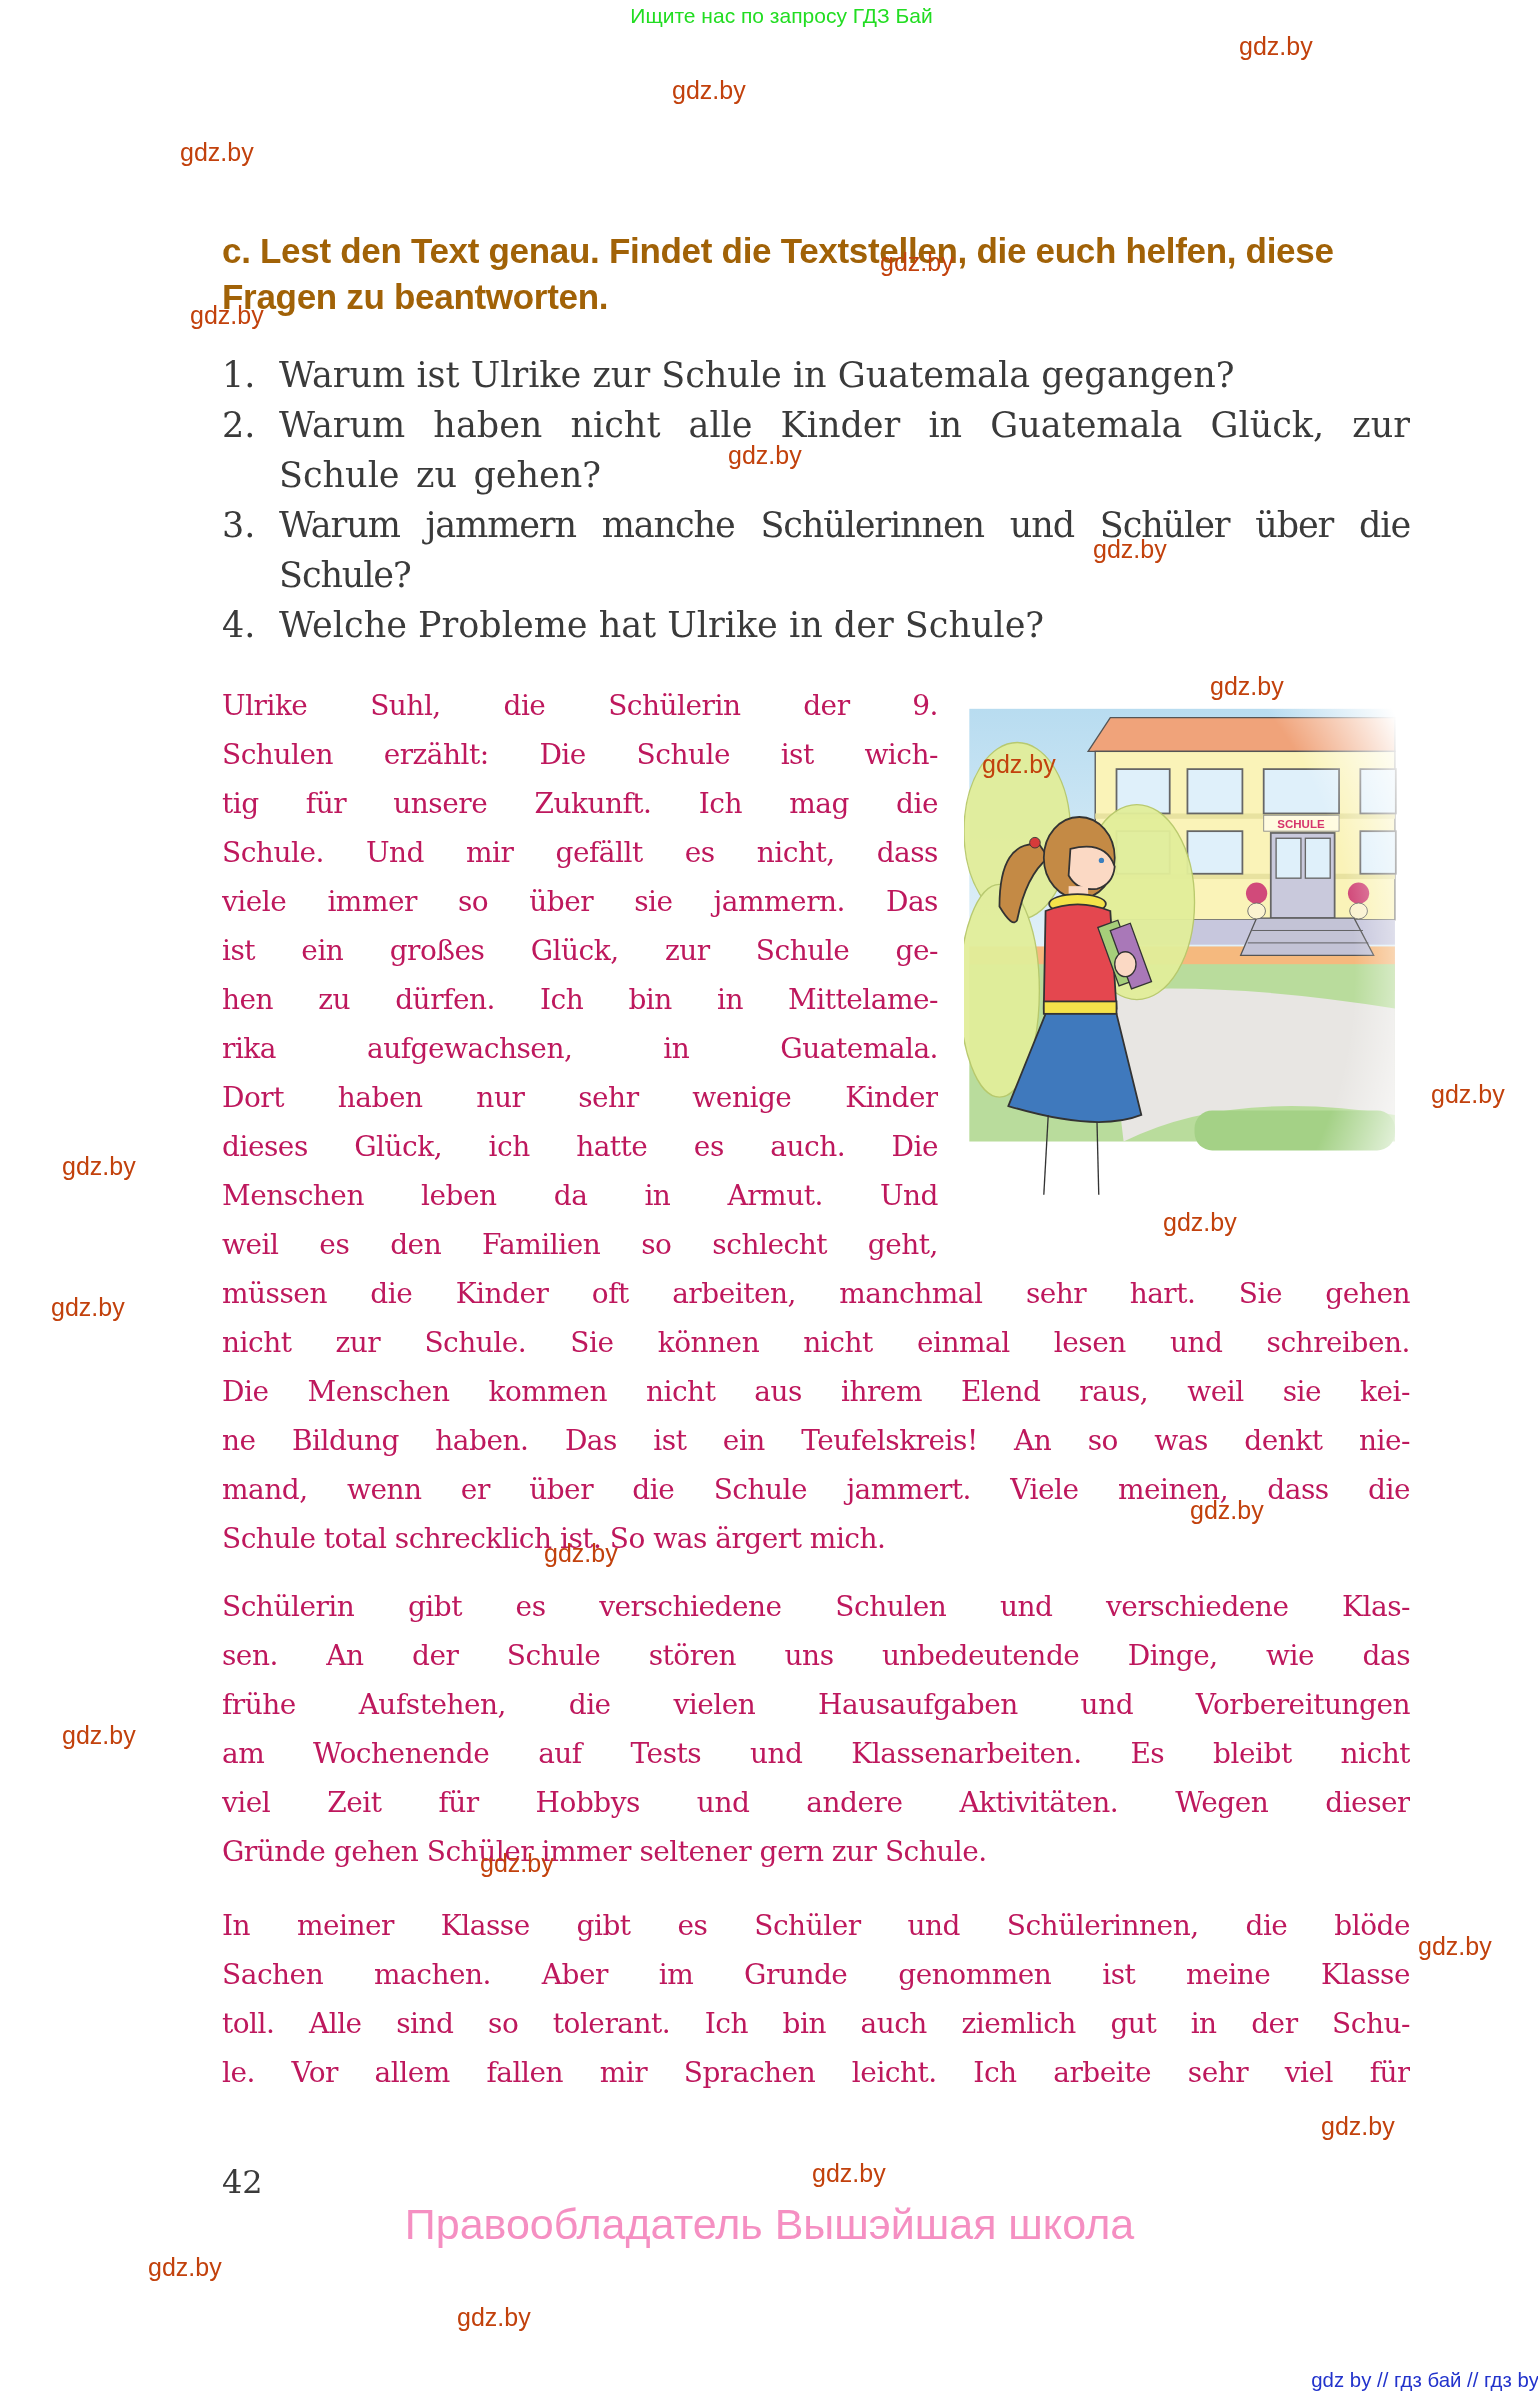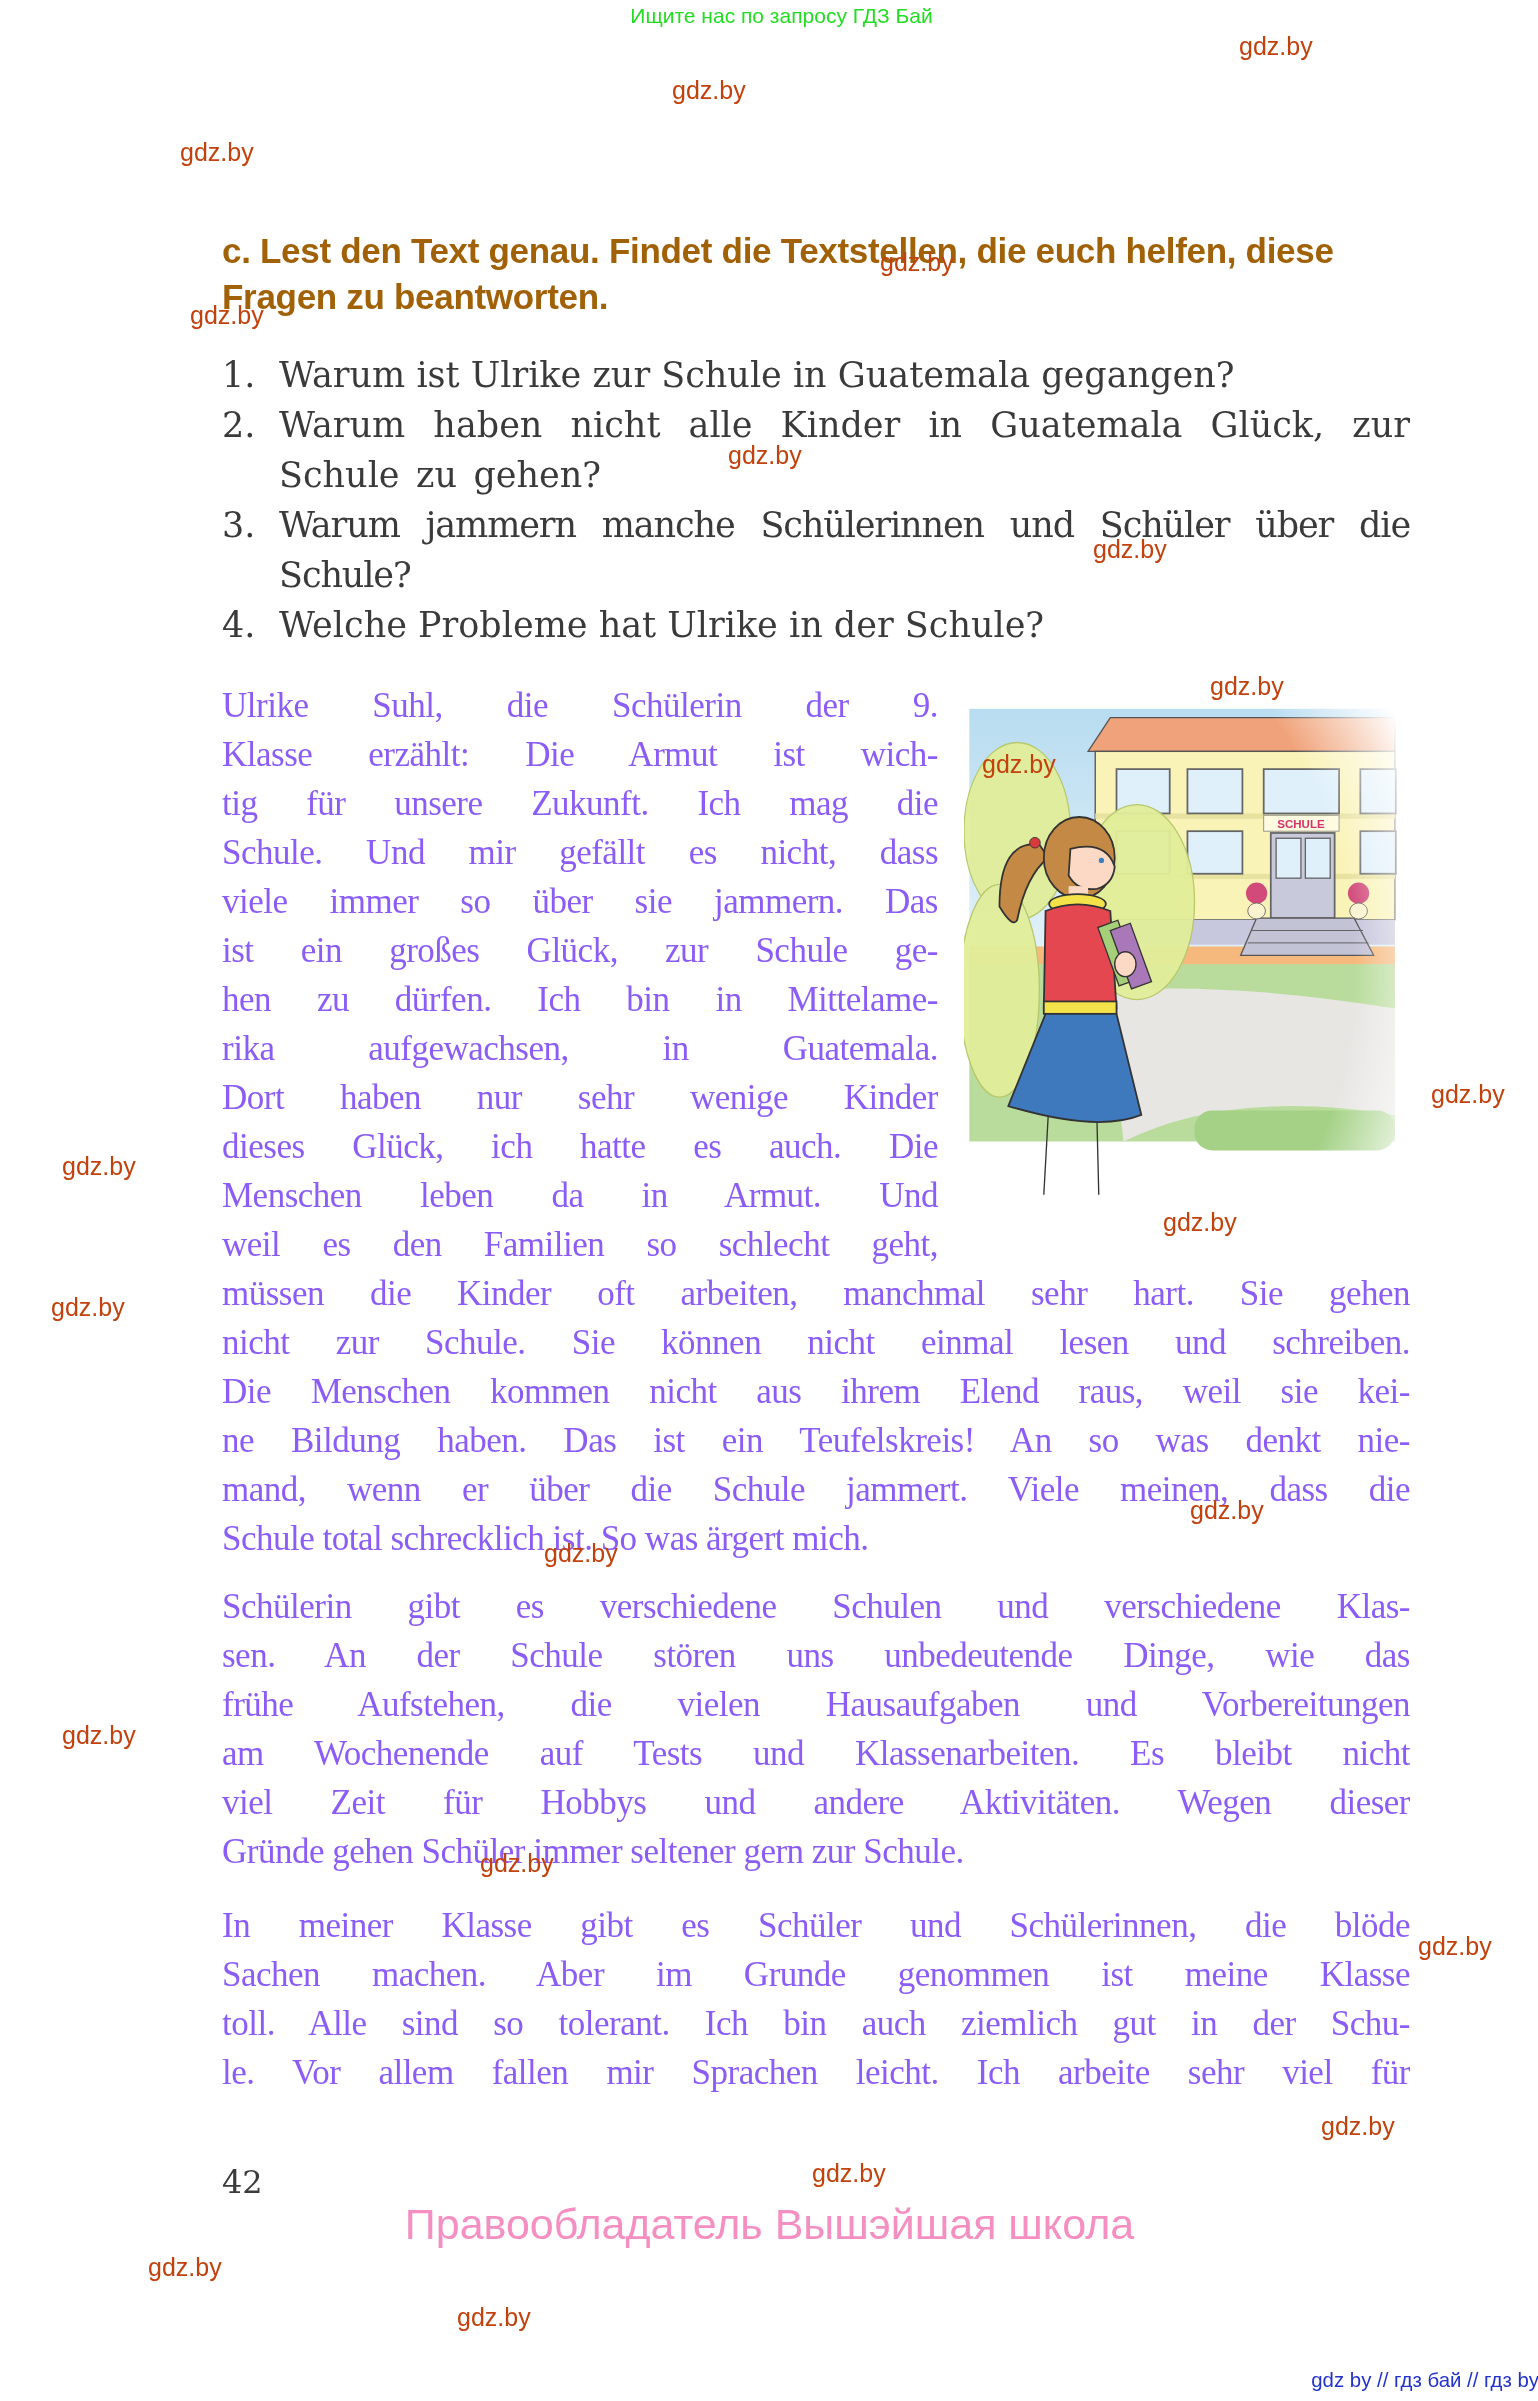--- a/index.html
+++ b/index.html
@@ -5,21 +5,21 @@
   html, body { margin: 0; padding: 0; background: #ffffff; }
   body { width: 1539px; height: 2401px; position: relative; overflow: hidden; }
   .wm { position: absolute; font-family: "Liberation Sans", sans-serif; font-size: 25px; color: #c2410c; white-space: nowrap; z-index: 5; }
   .top-banner { position: absolute; left: 12px; width: 1539px; top: 3.5px; text-align: center; font-family: "Liberation Sans", sans-serif; font-size: 21px; color: #22dd22; }
   .heading { position: absolute; left: 222px; top: 228px; width: 1188px; font-family: "Liberation Sans", sans-serif; font-weight: bold; font-size: 35px; line-height: 46px; color: #a16207; letter-spacing: -0.3px; }
   .serif { font-family: "DejaVu Serif", "Liberation Serif", serif; color: #3a3a3a; }
   .questions { position: absolute; left: 222px; top: 350px; width: 1188px; font-size: 35px; line-height: 50px; }
   .q { display: flex; }
   .q .num { width: 57px; flex: none; }
   .q .txt { flex: 1; text-align: justify; text-align-last: left; }
-  .para { position: absolute; left: 222px; font-size: 35px; line-height: 49px; text-align: justify; color: #8b5cf6; letter-spacing: -0.5px; font-family: Liberation Serif, serif; }
+  .para { position: absolute; left: 222px; font-size: 28px; line-height: 49px; text-align: justify; color: #be185d; letter-spacing: -0.5px; }
   .para .line { display: block; white-space: nowrap; text-align-last: justify; text-align: justify; overflow: hidden; }
   .para .line.last { text-align-last: left; }
   .pic { position: absolute; left: 964px; top: 698px; width: 446px; height: 543px; overflow: hidden; }
   .page-num { position: absolute; left: 222px; top: 2163px; font-size: 32px; }
   .copyright { position: absolute; left: 0; width: 1539px; top: 2200px; text-align: center; font-family: "Liberation Sans", sans-serif; font-size: 43px; color: #f58fc2; }
   .bottom-links { position: absolute; left: 0; width: 1539px; top: 2369px; text-align: right; font-family: "Liberation Sans", sans-serif; font-size: 20.4px; color: #2233cc; }
 </style>
 </head>
 <body>
 
@@ -66,21 +66,21 @@
     <span class="txt" style="letter-spacing:-1.1px">Warum jammern manche Schülerinnen und Schüler über die Schule?</span>
   </div>
   <div class="q">
     <span class="num">4.</span>
     <span class="txt">Welche Probleme hat Ulrike in der Schule?</span>
   </div>
 </div>
 
 <div class="para serif" id="p1" style="top:681px;">
     <span class="line" style="width: 716px;">Ulrike Suhl, die Schülerin der 9.</span>
-    <span class="line" style="width: 716px;">Klasse erzählt: Die Armut ist wich-</span>
+    <span class="line" style="width: 716px;">Schulen erzählt: Die Schule ist wich-</span>
     <span class="line" style="width: 716px;">tig für unsere Zukunft. Ich mag die</span>
     <span class="line" style="width: 716px;">Schule. Und mir gefällt es nicht, dass</span>
     <span class="line" style="width: 716px;">viele immer so über sie jammern. Das</span>
     <span class="line" style="width: 716px;">ist ein großes Glück, zur Schule ge-</span>
     <span class="line" style="width: 716px;">hen zu dürfen. Ich bin in Mittelame-</span>
     <span class="line" style="width: 716px;">rika aufgewachsen, in Guatemala.</span>
     <span class="line" style="width: 716px;">Dort haben nur sehr wenige Kinder</span>
     <span class="line" style="width: 716px;">dieses Glück, ich hatte es auch. Die</span>
     <span class="line" style="width: 716px;">Menschen leben da in Armut. Und</span>
     <span class="line" style="width: 716px;">weil es den Familien so schlecht geht,</span>

